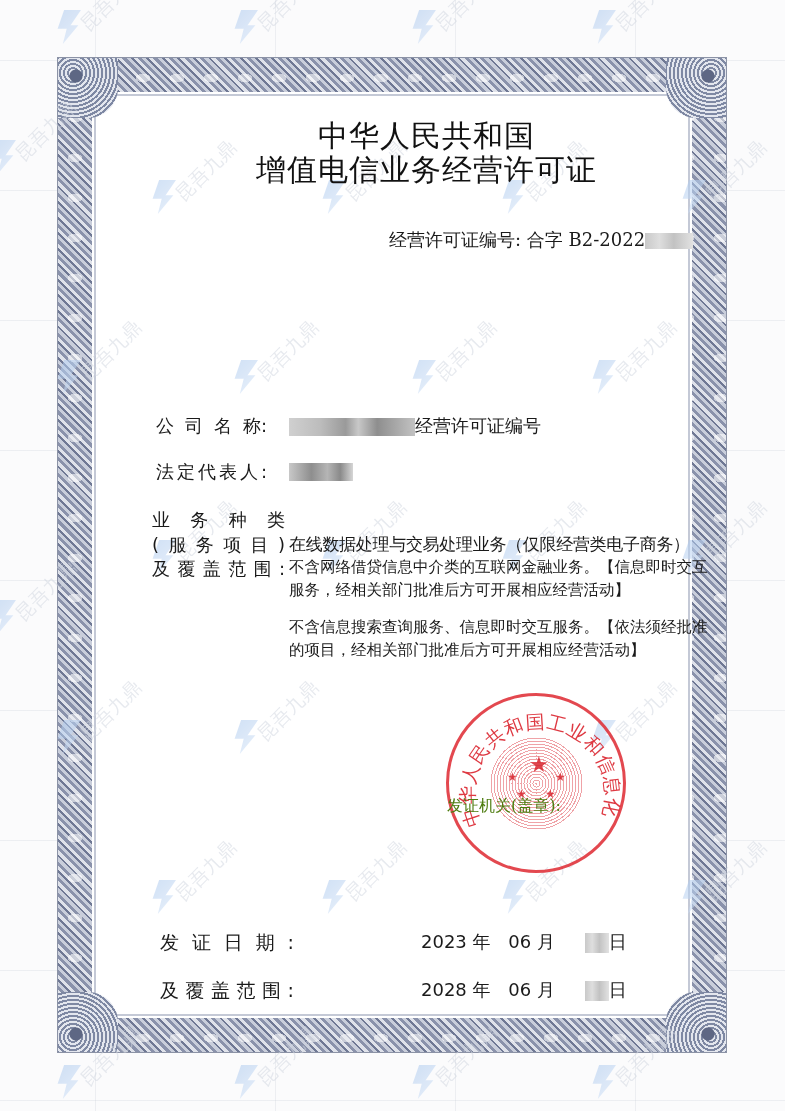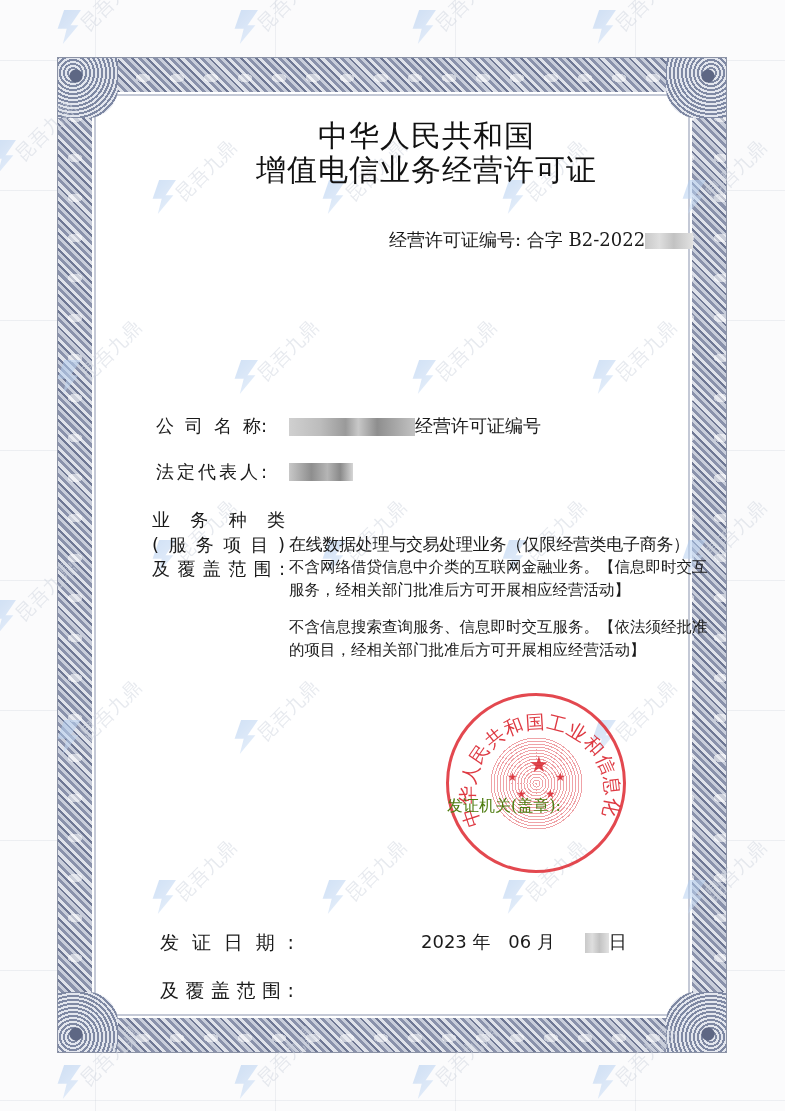--- a/index.html
+++ b/index.html
@@ -242,13 +242,20 @@
     <span>2023</span>
     <span>年</span><span class="sp"></span>
     <span>06</span>
     <span>月</span><span class="sp"></span><span class="sp"></span>
     <span class="redact" style="width:24px;height:20px"></span><span>日</span>
   </div>
 
   <div class="date-label" style="top:978px">
     <div>及覆盖范围:</div>
   </div>
+  <div class="date-val" style="top:978px">
+    <span>2028</span>
+    <span>年</span><span class="sp"></span>
+    <span>06</span>
+    <span>月</span><span class="sp"></span><span class="sp"></span>
+    <span class="redact" style="width:24px;height:20px"></span><span>日</span>
+  </div>
 </div>
 
 </body></html>

